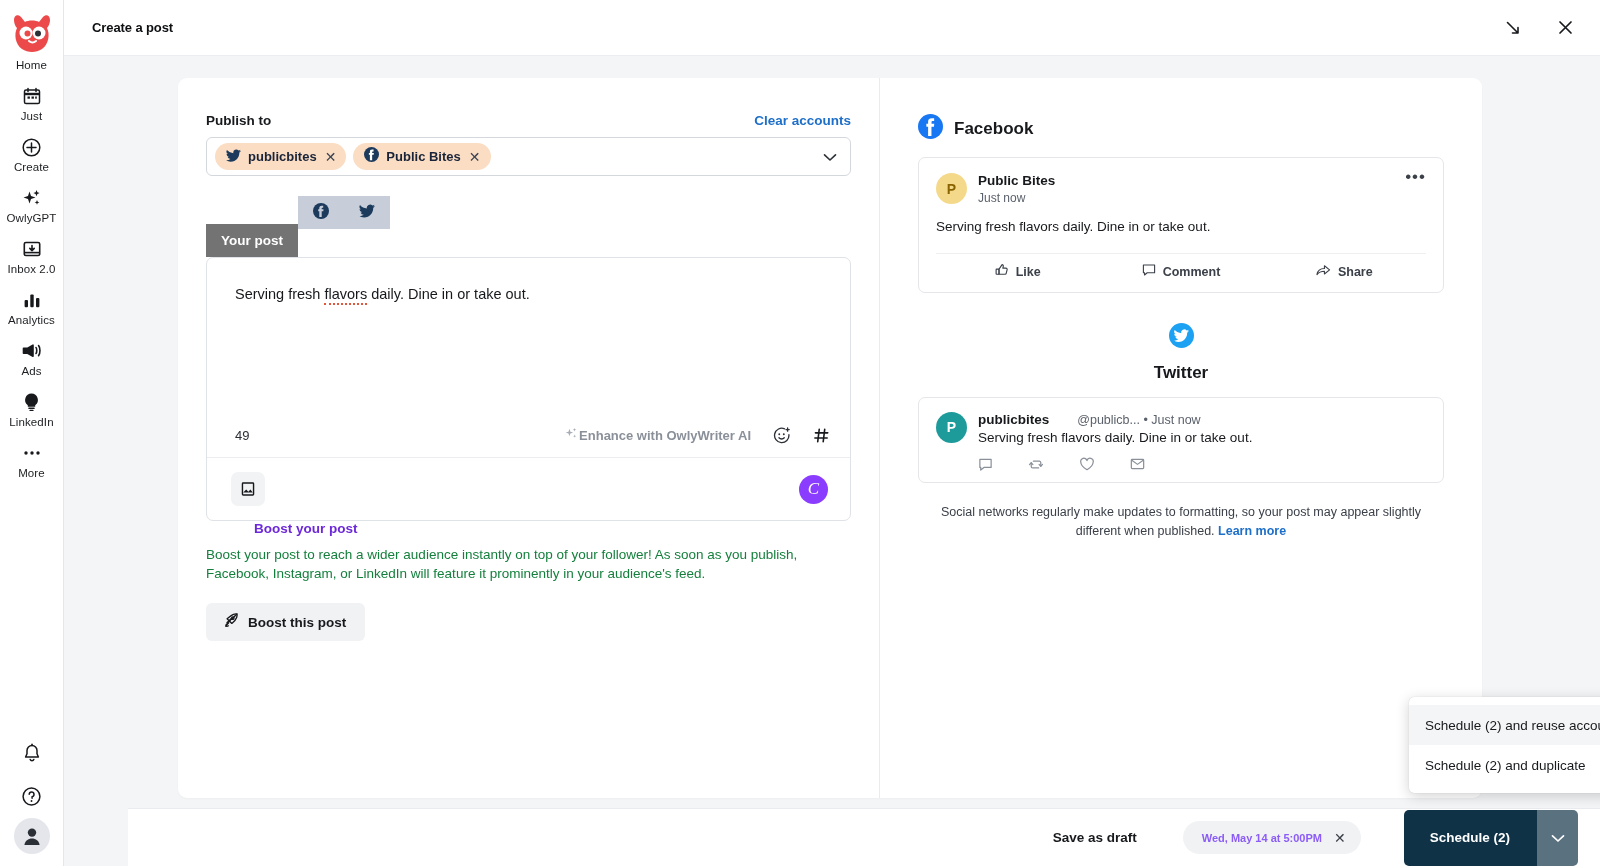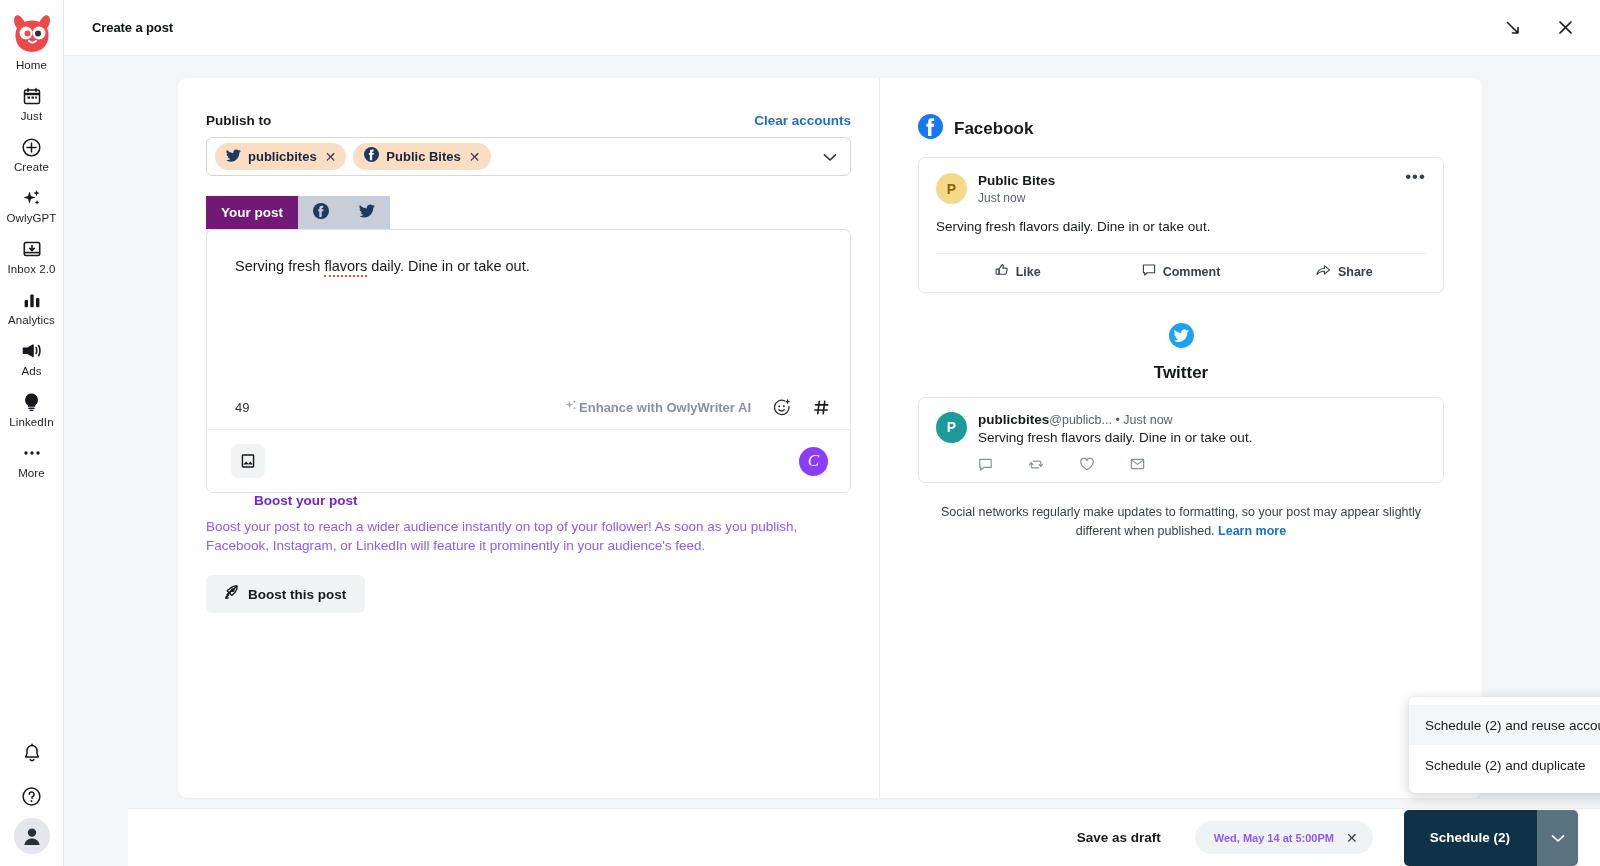--- a/index.html
+++ b/index.html
@@ -69,21 +69,21 @@
   .pill-name { font-size: 13px; font-weight: 700; color: #19243a; }
   .pill-x { font-size: 14px; color: #3c4452; line-height: 1; padding: 0 1px; cursor: pointer; }
   .accounts-caret { margin-left: auto; padding-right: 5px; cursor: pointer; }
 
   
   .tabs { display: flex; margin-top: 20px; width: fit-content; }
   .tab {
     height: 33px; display: flex; align-items: center; justify-content: center;
     padding: 0 15px; cursor: pointer; background: #c7ced9;
   }
-  .tab.active { background: #701a75; }
+  .tab.active { background: #737373; margin-top: 28px; }
   .tab-label { font-size: 13.5px; font-weight: 700; color: #fff; }
 
   
   .editor {
     margin-top: 0; border: 1px solid #dfe2e6; border-radius: 7px;
     height: 264px; display: flex; flex-direction: column;
   }
   .editor-text { padding: 26px 28px 0 28px; font-size: 14.5px; color: #16181b; line-height: 1.45; flex: 1 1 auto; }
   .spell { border-bottom: 2px dotted #e0573e; padding-bottom: 1px; }
   .editor-toolbar {
@@ -100,21 +100,21 @@
     display: flex; align-items: center; justify-content: center; cursor: pointer;
   }
   .canva-btn {
     margin-left: auto; width: 29px; height: 29px; border-radius: 50%; background: #8b3dff;
     display: flex; align-items: center; justify-content: center; cursor: pointer;
     color: #fff; font-family: "Liberation Serif", serif; font-style: italic; font-size: 17px;
   }
 
   
   .boost-title { font-size: 13.5px; font-weight: 700; color: #6d28d9; padding-left: 48px; }
-  .boost-desc { margin-top: 9px; font-size: 13.5px; color: #8b5cf6; line-height: 1.42; max-width: 645px; }
+  .boost-desc { margin-top: 9px; font-size: 13.5px; color: #15803d; line-height: 1.42; max-width: 645px; }
   .boost-btn {
     margin-top: 20px; height: 38px; width: fit-content; background: #f1f2f4;
     border-radius: 6px; display: flex; align-items: center; gap: 9px;
     padding: 0 19px 0 16px; cursor: pointer;
   }
   .boost-btn-label { font-size: 13.5px; font-weight: 700; color: #17191c; }
 
   
   .pv-head { display: flex; align-items: center; gap: 11px; margin-bottom: 14px; }
   .pv-title { font-size: 17px; font-weight: 700; color: #17191c; }
@@ -130,35 +130,35 @@
   .pv-time { font-size: 12px; color: #5b616b; margin-top: 2px; }
   .fb-dots { margin-left: auto; color: #3b4049; font-size: 17px; letter-spacing: 1px; line-height: 8px; cursor: pointer; }
   .pv-body { margin-top: 13px; font-size: 13.5px; color: #17191c; line-height: 1.4; }
   .fb-actions { display: flex; margin-top: 16px; padding-top: 9px; border-top: 1px solid #edeff1; }
   .fb-act { flex: 1 1 0; display: flex; align-items: center; justify-content: center; gap: 7px; cursor: pointer; }
   .fb-act-label { font-size: 12.5px; font-weight: 600; color: #3b4049; }
 
   .tw-row { display: flex; }
   .tw-main { margin-left: 11px; flex: 1 1 auto; }
   .tw-line1 { display: flex; align-items: baseline; }
-  .tw-handle { font-size: 12.5px; color: #5b616b; }
+  .tw-handle { margin-left: 28px; font-size: 12.5px; color: #5b616b; }
   .tw-actions { display: flex; gap: 35px; margin-top: 9px; }
   .tw-act { cursor: pointer; display: flex; }
   .disclaimer {
     margin-top: 20px; font-size: 12.5px; color: #3b4049;
     text-align: center; line-height: 1.55; padding: 0 14px;
   }
   .learn-more { color: #1d6fc9; font-weight: 700; cursor: pointer; }
 
   
   .footer {
     position: absolute; left: 64px; right: 0; bottom: 0; height: 58px;
     background: #fff; border-top: 1px solid #e9ebee;
     display: flex; align-items: center; justify-content: flex-end;
-    padding-right: 22px; gap: 4px; z-index: 6;
+    padding-right: 22px; gap: 16px; z-index: 6;
   }
   .save-draft { font-size: 13.5px; font-weight: 700; color: #17191c; cursor: pointer; margin-right: 30px; }
   .date-chip {
     height: 33px; background: #f1f2f4; border-radius: 17px;
     display: flex; align-items: center; gap: 12px; padding: 0 15px 0 19px;
     cursor: pointer; margin-right: 27px;
   }
   .date-chip-label { font-size: 11px; font-weight: 700; color: #8b5cf6; text-align: right; }
   .date-chip-x { font-size: 14px; color: #3b4049; line-height: 1; }
   .sched-group { display: flex; height: 56px; border-radius: 5px; overflow: hidden; }

